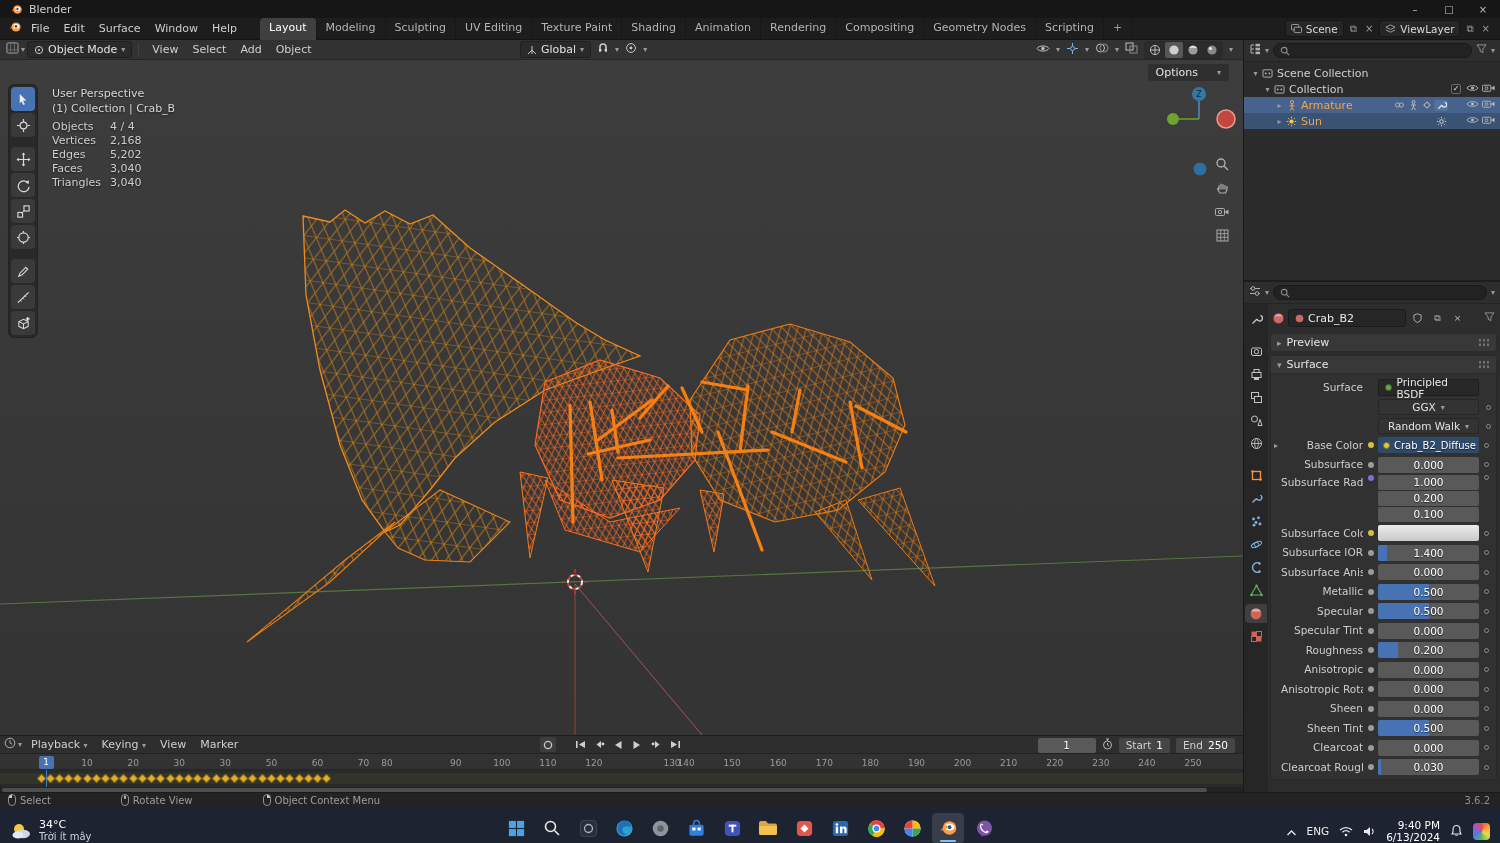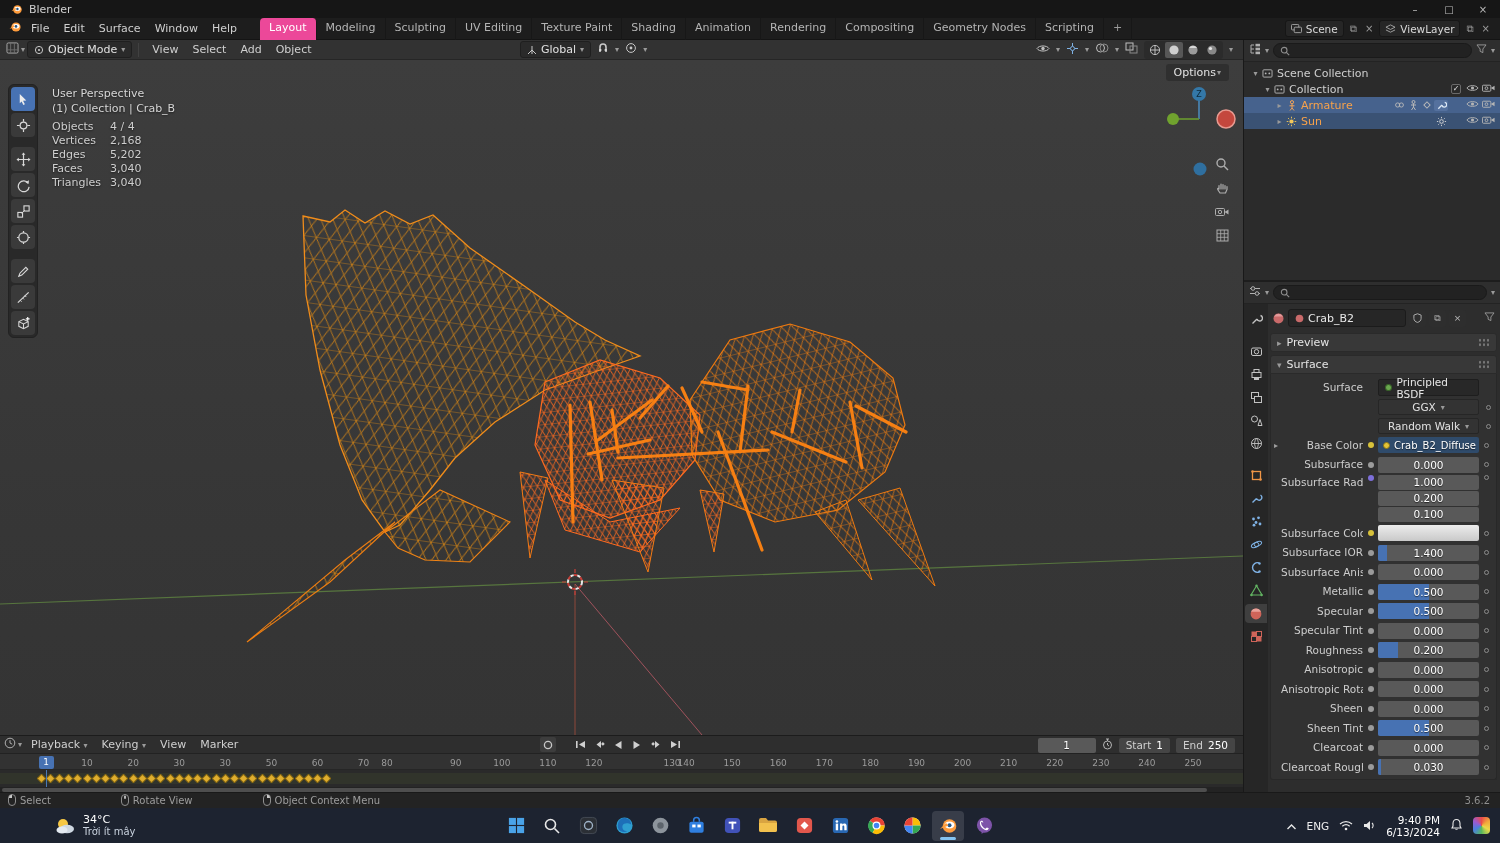--- a/index.html
+++ b/index.html
@@ -14,21 +14,21 @@
   .wincontrols { margin-left:auto; display:flex; }
   .winbtn { width:34px; height:18px; display:flex; align-items:center; justify-content:center;
             font-size:10px; color:#bbb; }
 
   
   .topbar { position:absolute; top:18px; left:0; right:0; height:22px; background:#1d1d1d;
             display:flex; align-items:center; font-size:11px; border-bottom:1px solid #141414; }
   .mi { padding:2px 7px; color:#cfcfcf; border-radius:3px; }
   #ws-tabs { display:flex; margin-left:16px; height:22px; align-items:stretch; }
   .wst { padding:3px 9px 0 9px; color:#b4b4b4; border-right:1px solid #171717; font-size:11px; }
-  .wst.act { background:#ec4899; color:#fff; border-radius:4px 4px 0 0; }
+  .wst.act { background:#404040; color:#fff; border-radius:4px 4px 0 0; }
   .wst.plus { color:#9a9a9a; }
   .tb-right { margin-left:auto; display:flex; align-items:center; gap:4px; padding-right:8px; }
   .tb-widget { display:flex; align-items:center; gap:4px; background:#262626; border:1px solid #161616;
                border-radius:3px; padding:1px 5px; height:17px; font-size:10.5px; color:#d8d8d8; }
   .tb-mini { color:#9a9a9a; font-size:10px; padding:0 2px; }
 
   
   .toolheader { position:absolute; top:40px; left:0; width:1243px; height:20px; background:#323232;
                 border-bottom:1px solid #262626; display:flex; align-items:center; font-size:11px; }
   .th-group { display:flex; align-items:center; gap:2px; padding:0 6px; }
@@ -45,21 +45,21 @@
   
   .viewport { position:absolute; top:60px; left:0; width:1243px; height:675px;
               background:linear-gradient(#3d3d3d,#363636 70%,#343434); overflow:hidden; }
   .vp-art { position:absolute; top:0; left:0; }
   .vp-overlay-text { position:absolute; left:52px; top:26px; font-size:11px; color:#d6d6d6; line-height:15px;
                      text-shadow:0 1px 2px rgba(0,0,0,.55); }
   .vp-stats { position:absolute; left:52px; top:60px; font-size:11px; color:#cecece; line-height:14px;
               text-shadow:0 1px 2px rgba(0,0,0,.55); }
   .stat .sl { display:inline-block; width:58px; }
   .options-btn { position:absolute; right:14px; top:4px; background:rgba(45,45,45,.85); border-radius:3px;
-                 padding:2px 8px; font-size:11px; color:#e2e2e2; display:flex; gap:1px; align-items:center; }
+                 padding:2px 8px; font-size:11px; color:#e2e2e2; display:flex; gap:19px; align-items:center; }
   .navgizmo { position:absolute; left:1150px; top:24px; }
   .vp-sidebtn { position:absolute; left:1212px; width:20px; height:20px; display:flex;
                 align-items:center; justify-content:center; opacity:.85; }
 
   
   .toolbar { position:absolute; left:8px; top:24px; width:30px; background:rgba(40,40,40,.92);
              border:1px solid #222; border-radius:6px; padding:2px; display:flex; flex-direction:column; gap:2px; }
   .tool { width:24px; height:24px; border-radius:4px; display:flex; align-items:center; justify-content:center;
           background:#3a3a3a; }
   .tool.act { background:#4772b3; }
@@ -165,21 +165,21 @@
 
   
   .statusbar { position:absolute; top:792px; left:0; right:0; height:16px; background:#232323;
                border-top:1px solid #191919; display:flex; align-items:center; font-size:10px; color:#9c9c9c; }
   .hint { display:flex; align-items:center; gap:4px; margin-right:70px; }
   .hint:first-child { margin-left:8px; }
   .sb-version { margin-left:auto; padding-right:10px; color:#8f8f8f; }
 
   
   .taskbar { position:absolute; top:808px; left:0; right:0; height:35px; background:#1d2330;
-             display:flex; align-items:center;padding-left:44px; }
+             display:flex; align-items:flex-end; }
   .weather { display:flex; align-items:center; gap:7px; padding-left:10px; width:200px; }
   .weather .wt { font-size:11px; color:#fff; line-height:13px; }
   .weather .wd { font-size:10px; color:#c9d2de; line-height:12px; }
   .tb-apps { position:absolute; left:50%; transform:translateX(-50%); display:flex; gap:4px; align-items:center; }
   .tapp { width:32px; height:30px; border-radius:4px; display:flex; align-items:center; justify-content:center; position:relative; }
   .tapp.act { background:rgba(255,255,255,.12); }
   .tapp.act::after { content:""; position:absolute; bottom:1px; left:8px; right:8px; height:2.5px;
                      border-radius:2px; background:#84c3f0; }
   .tray { margin-left:auto; display:flex; align-items:center; gap:10px; padding-right:10px; color:#eee; }
   .tray .lang { font-size:10.5px; }

